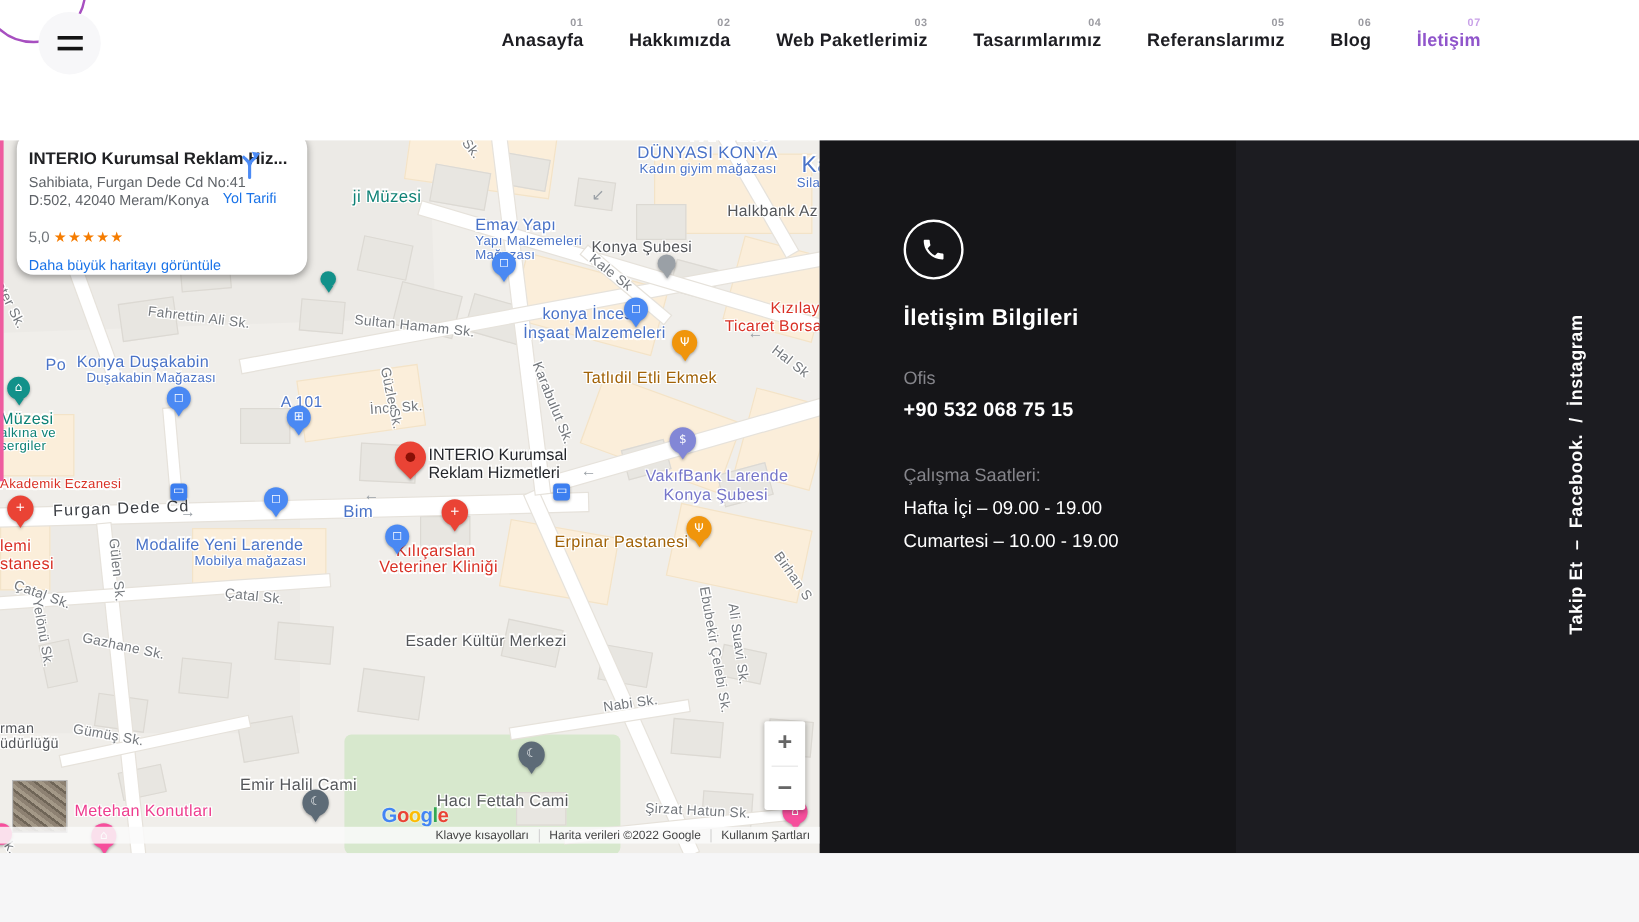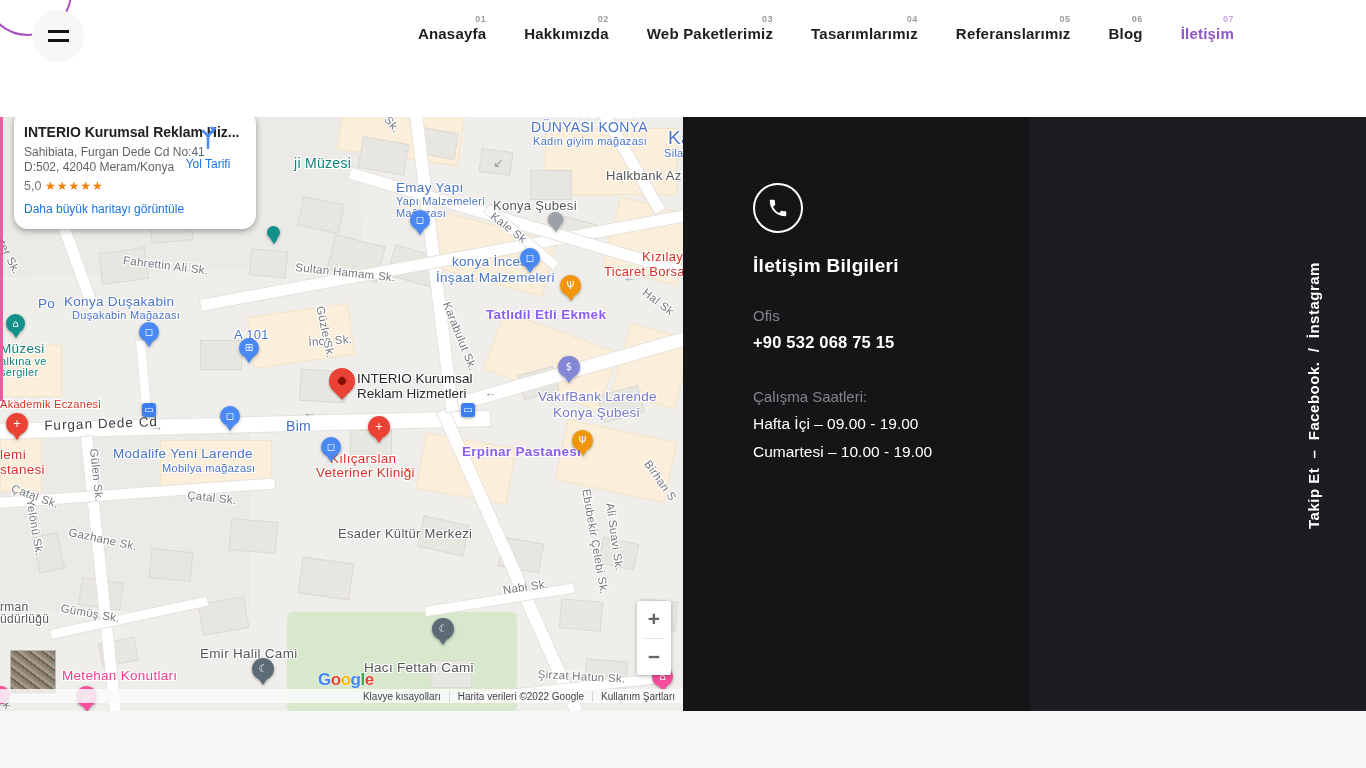--- a/index.html
+++ b/index.html
@@ -31,21 +31,21 @@
   .ml{position:absolute;white-space:nowrap;font-size:11.5px;color:#72767b;transform-origin:left top;
       text-shadow:1px 1px 0 #fff,-1px -1px 0 #fff,1px -1px 0 #fff,-1px 1px 0 #fff,0 1px 0 #fff,0 -1px 0 #fff;
       letter-spacing:.3px;line-height:1.05;}
   .ml.st{color:#74787d;}
   .ml.stM{color:#3b3e43;font-size:13.5px;letter-spacing:1px;}
   .ml.blue{color:#4a73c8;font-weight:500;}
   .ml.blue2{color:#4a73c8;font-size:11px;}
   .ml.teal{color:#0f8276;font-weight:500;}
   .ml.teal2{color:#0f8276;font-size:11px;}
   .ml.red{color:#d93025;font-weight:500;}
-  .ml.orange{color:#8b5cf6;font-weight:700;}
+  .ml.orange{color:#a16207;font-weight:400;}
   .ml.purple{color:#7575c9;font-weight:500;}
   .ml.pink{color:#ee3d8f;font-weight:500;}
   .ml.dark{color:#54565a;font-weight:500;}
   .ml.arr{color:#9aa0a6;font-size:13px;text-shadow:none;}
 
   .pin{position:absolute;display:flex;flex-direction:column;align-items:center;
        filter:drop-shadow(0 1px 1.5px rgba(0,0,0,.35));}
   .pin .hd{background-color:currentColor;border-radius:50%;display:flex;align-items:center;justify-content:center;}
   .pin .hd span{color:#fff;font-size:10px;line-height:1;font-family:"DejaVu Sans",sans-serif;}
   .pin .tp{width:0;height:0;border-left:4px solid transparent;border-right:4px solid transparent;
@@ -58,21 +58,21 @@
            transform:rotate(-45deg);box-shadow:-1px 1px 2px rgba(0,0,0,.3);}
   .gmarker::after{content:'';position:absolute;left:9px;top:9px;width:8px;height:8px;border-radius:50%;background:#891006;}
   .gmarker-label{position:absolute;font-size:13.5px;color:#24262b;font-weight:500;line-height:15px;
       text-shadow:1px 1px 0 #fff,-1px -1px 0 #fff,1px -1px 0 #fff,-1px 1px 0 #fff;}
 
   
   .map-card{position:absolute;left:14px;top:9px;width:242px;height:119px;background:#fff;border-radius:14px;
             box-shadow:0 2px 6px rgba(0,0,0,.35);padding:14px 10px 0 10px;box-sizing:border-box;z-index:4;}
   .map-card .ttl{font-size:14px;font-weight:700;color:#202124;}
   .map-card .adr{font-size:12px;color:#5f6368;line-height:15px;margin-top:5px;width:200px;}
-  .map-card .rating{margin-top:4px;font-size:12.5px;color:#70757a;}
+  .map-card .rating{margin-top:16px;font-size:12.5px;color:#70757a;}
   .map-card .stars{color:#f57c00;font-size:12px;letter-spacing:1px;font-family:"DejaVu Sans",sans-serif;}
   .map-card .biglink{margin-top:9px;font-size:12px;color:#1a73e8;cursor:pointer;}
   .dir{position:absolute;right:18px;top:14px;width:60px;text-align:center;cursor:pointer;}
   .dir .cap{font-size:12px;color:#1a73e8;margin-top:3px;}
 
   
   .zoomctl{position:absolute;left:637px;top:500px;width:34px;height:74px;background:#fff;border-radius:2px;
            box-shadow:0 1px 4px rgba(0,0,0,.3);display:flex;flex-direction:column;z-index:3;}
   .zoomctl .zb{flex:1;display:flex;align-items:center;justify-content:center;font-size:21px;color:#666;cursor:pointer;font-weight:700;}
   .zoomctl .dv{height:1px;background:#e6e6e6;margin:0 6px;}

